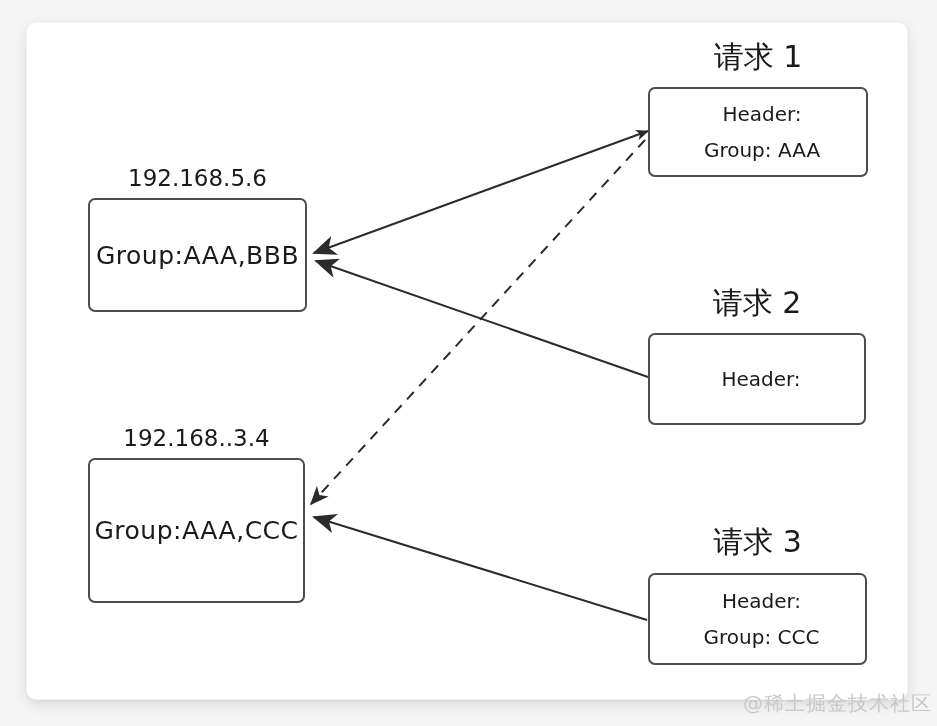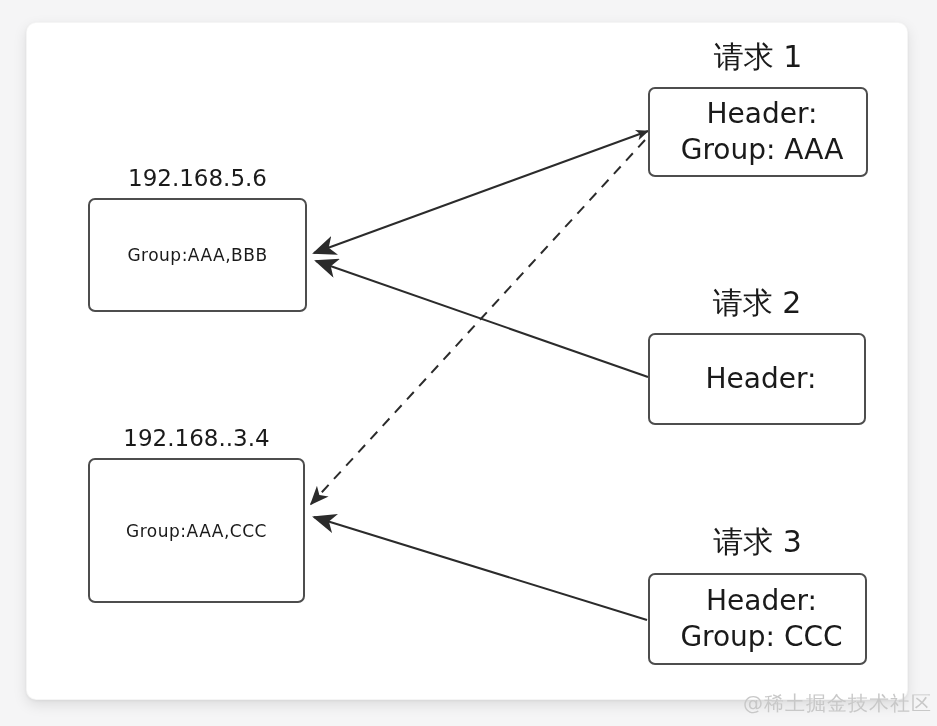--- a/index.html
+++ b/index.html
@@ -41,26 +41,26 @@
     border-radius: 7px;
     display: flex;
     flex-direction: column;
     align-items: center;
     justify-content: center;
     color: #1a1a1a;
     text-align: center;
     box-sizing: border-box;
   }
   .server-box {
-    font-size: 17px;
+    font-size: 25px;
     letter-spacing: 0.5px;
     text-align: right;
   }
   .request-box {
-    font-size: 28px;
+    font-size: 20px;
     line-height: 36px;
     padding-left: 8px;
   }
   .node-label {
     position: absolute;
     color: #1a1a1a;
     text-align: center;
     white-space: nowrap;
   }
   .ip-label {

